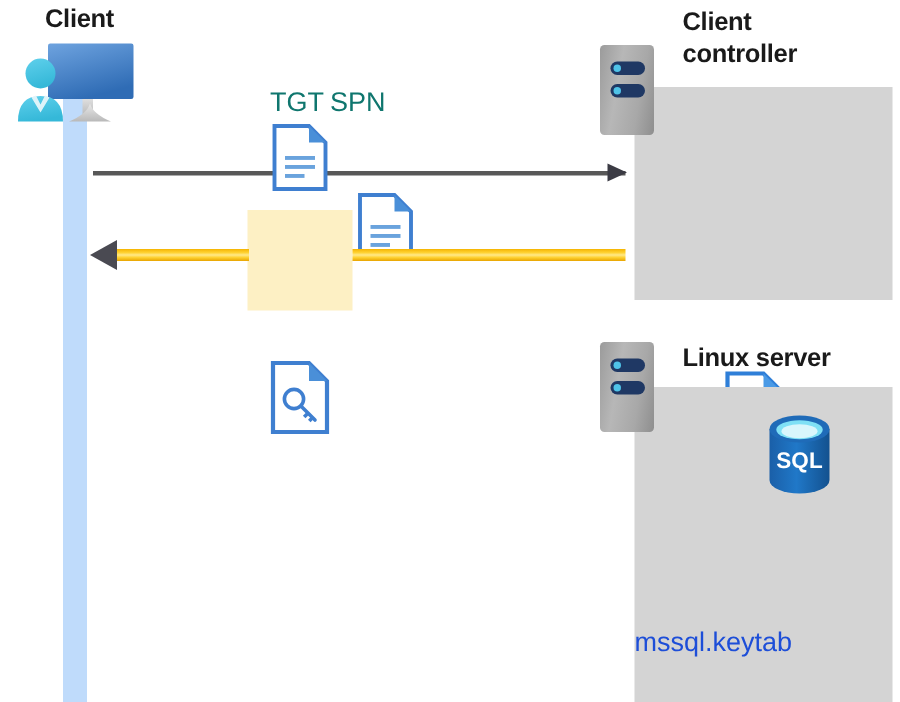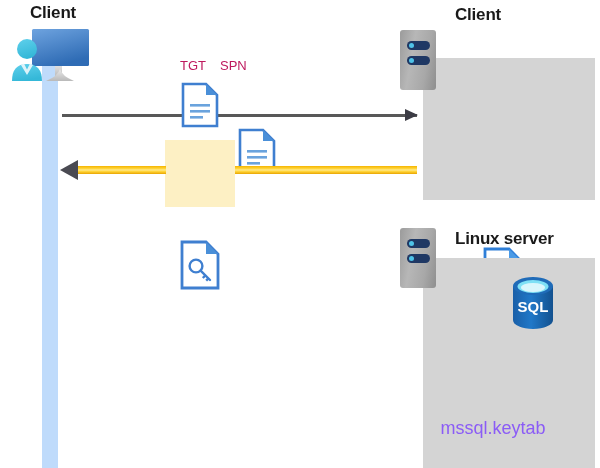--- a/index.html
+++ b/index.html
@@ -44,24 +44,24 @@
       border-top:6px solid transparent;border-bottom:6px solid transparent;border-left:13px solid #3b3b44;}
 
   .ybar{position:absolute;height:8px;
         background:linear-gradient(180deg,#f5b400 0%,#ffd233 30%,#ffe98a 50%,#ffd233 70%,#e8a400 100%);}
   #y-left{left:74px;top:166px;width:92px;}
   #y-right{left:235px;top:166px;width:182px;}
   #yellow-arrowhead{left:60px;top:160px;width:0;height:0;
       border-top:10px solid transparent;border-bottom:10px solid transparent;border-right:18px solid #4a4a52;}
 
   
-  .doclabel{font-size:13px;color:#be185d;}
+  .doclabel{font-size:18px;color:#0f766e;}
   #tgt-label{left:180px;top:58px;}
   #spn-label{left:220px;top:58px;}
-  #keytab-label{left:423px;top:418px;width:140px;text-align:center;font-size:18px;color:#8b5cf6;}
+  #keytab-label{left:423px;top:418px;width:140px;font-size:18px;color:#1d4ed8;}
 
   
   #tgt-doc{left:181px;top:82px;}
   #spn-doc{left:238px;top:82px;}
   #key-doc{left:180px;top:148px;}
   #cert-doc{left:483px;top:105px;}
   #sql-db{left:508px;top:276px;}
 
   
   #client-icon{left:10px;top:25px;width:100px;height:70px;}
@@ -150,20 +150,21 @@
 <div class="abs server" id="dc-server">
   <div class="pill p1">
       <div class="dot"></div>
     </div>
   <div class="pill p2">
       <div class="dot"></div>
     </div>
 </div>
 <div class="abs title" id="dc-title">
   <div>Client</div>
+  <div>controller</div>
 </div>
 
 <div class="abs doc" id="cert-doc">
   <svg width="40" height="50" viewBox="0 0 40 50">
     <path d="M2 2 h24 l12 12 v34 h-36 z" fill="#ffffff" stroke="#2f7fd8" stroke-width="2.8"></path>
     <path d="M26 2 l12 12 h-12 z" fill="#4a9ae6"></path>
 
     <path d="M14.5 30 l-2.5 13 l5.5 -3.6 l5.5 3.6 l-2.5 -13 z" fill="#c8102e"></path>
 
     <circle cx="20" cy="27" r="8.4" fill="#c8102e"></circle>

